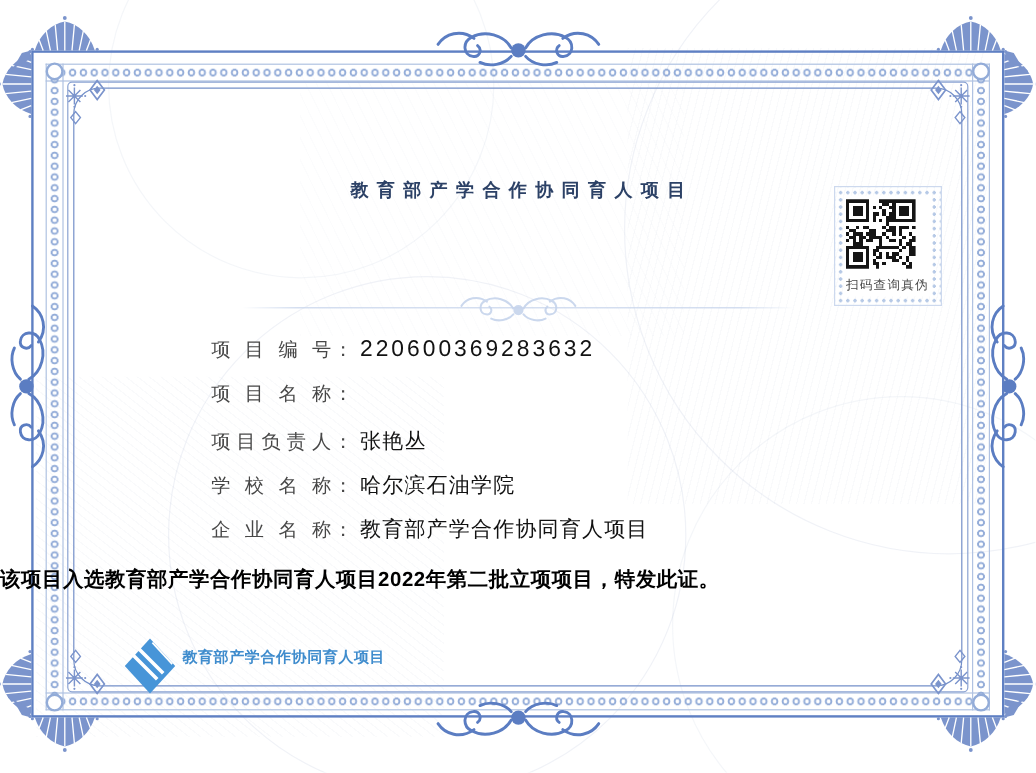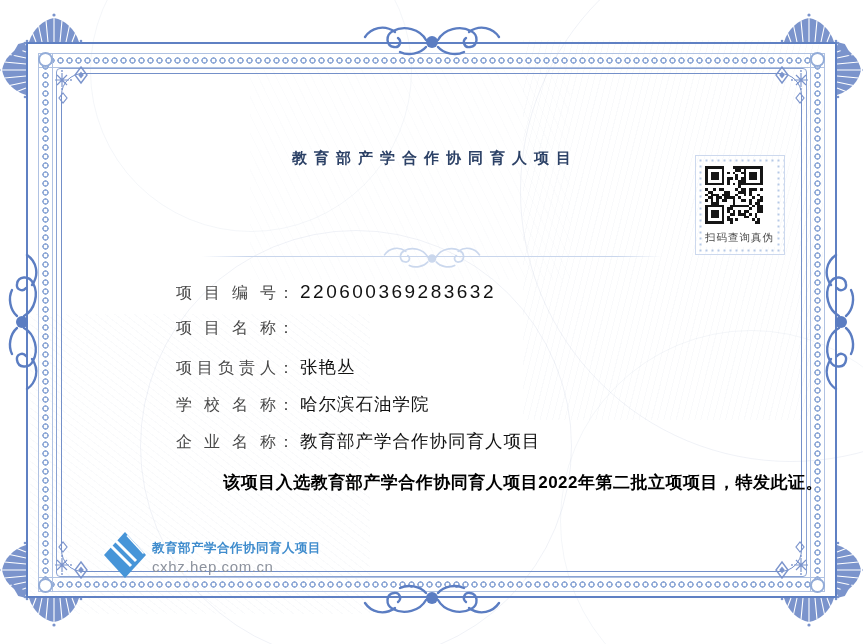--- a/index.html
+++ b/index.html
@@ -65,21 +65,21 @@
 
   .fields{position:absolute;left:176px;top:237px;}
   .frow{display:flex;align-items:baseline;height:24px;margin-bottom:13px;}
   .flabel{display:inline-flex;justify-content:space-between;width:100px;
     font-size:16px;color:#474747;}
   .flabel i{font-style:normal;}
   .fcolon{font-size:16px;color:#474747;margin:0 6px 0 2px;}
   .fvalue{font-weight:400;color:#121212;font-size:17.5px;letter-spacing:1px;}
   .fvalue.num{font-size:19px;letter-spacing:2.5px;}
 
-  .statement{position:absolute;left:0;right:40px;top:427px;text-align:right;
+  .statement{position:absolute;left:0;right:40px;top:427px;text-align:left;
     font-size:17px;font-weight:700;color:#000;letter-spacing:.5px;}
 
   .qrbox{position:absolute;left:695px;top:111px;width:90px;height:100px;box-sizing:border-box;padding:7px;
     background-image:radial-gradient(circle,#b6c9e6 1.3px,transparent 1.5px);
     background-size:6px 6px;background-position:1.5px 1.5px;border:1px solid #cdd9ee;}
   .qrinner{width:100%;height:100%;background:#fff;box-sizing:border-box;padding:3px 2px 2px;
     display:flex;flex-direction:column;align-items:flex-start;justify-content:space-between;}
   .qrcaption{font-size:10.5px;color:#4a4a4a;letter-spacing:1px;white-space:nowrap;}
 
   .brand{position:absolute;left:99px;top:485px;}
@@ -505,20 +505,19 @@
     <div class="statement">该项目入选教育部产学合作协同育人项目2022年第二批立项项目，特发此证。</div>
 
     <div class="brand">
       <svg class="logo" width="50" height="54" viewBox="0 0 50 54">
         <path d="M26,3 L47,26 L26,49 L5,26 Z" fill="#4795d8"></path>
         <path d="M16,11 L37,32 M11,16 L32,37" stroke="#fff" stroke-width="3" fill="none"></path>
         <path d="M28,6.5 L44.5,24.5" stroke="#fff" stroke-width="1.5" fill="none"></path>
       </svg>
       <div class="btext">
         <div class="bt1">教育部产学合作协同育人项目</div>
-        <div class="bt2">cxhz.hep.com.cn</div>
       </div>
     </div>
 
     <div class="issuer">
     </div>
   </div>
 </div>
 
 </body></html>

